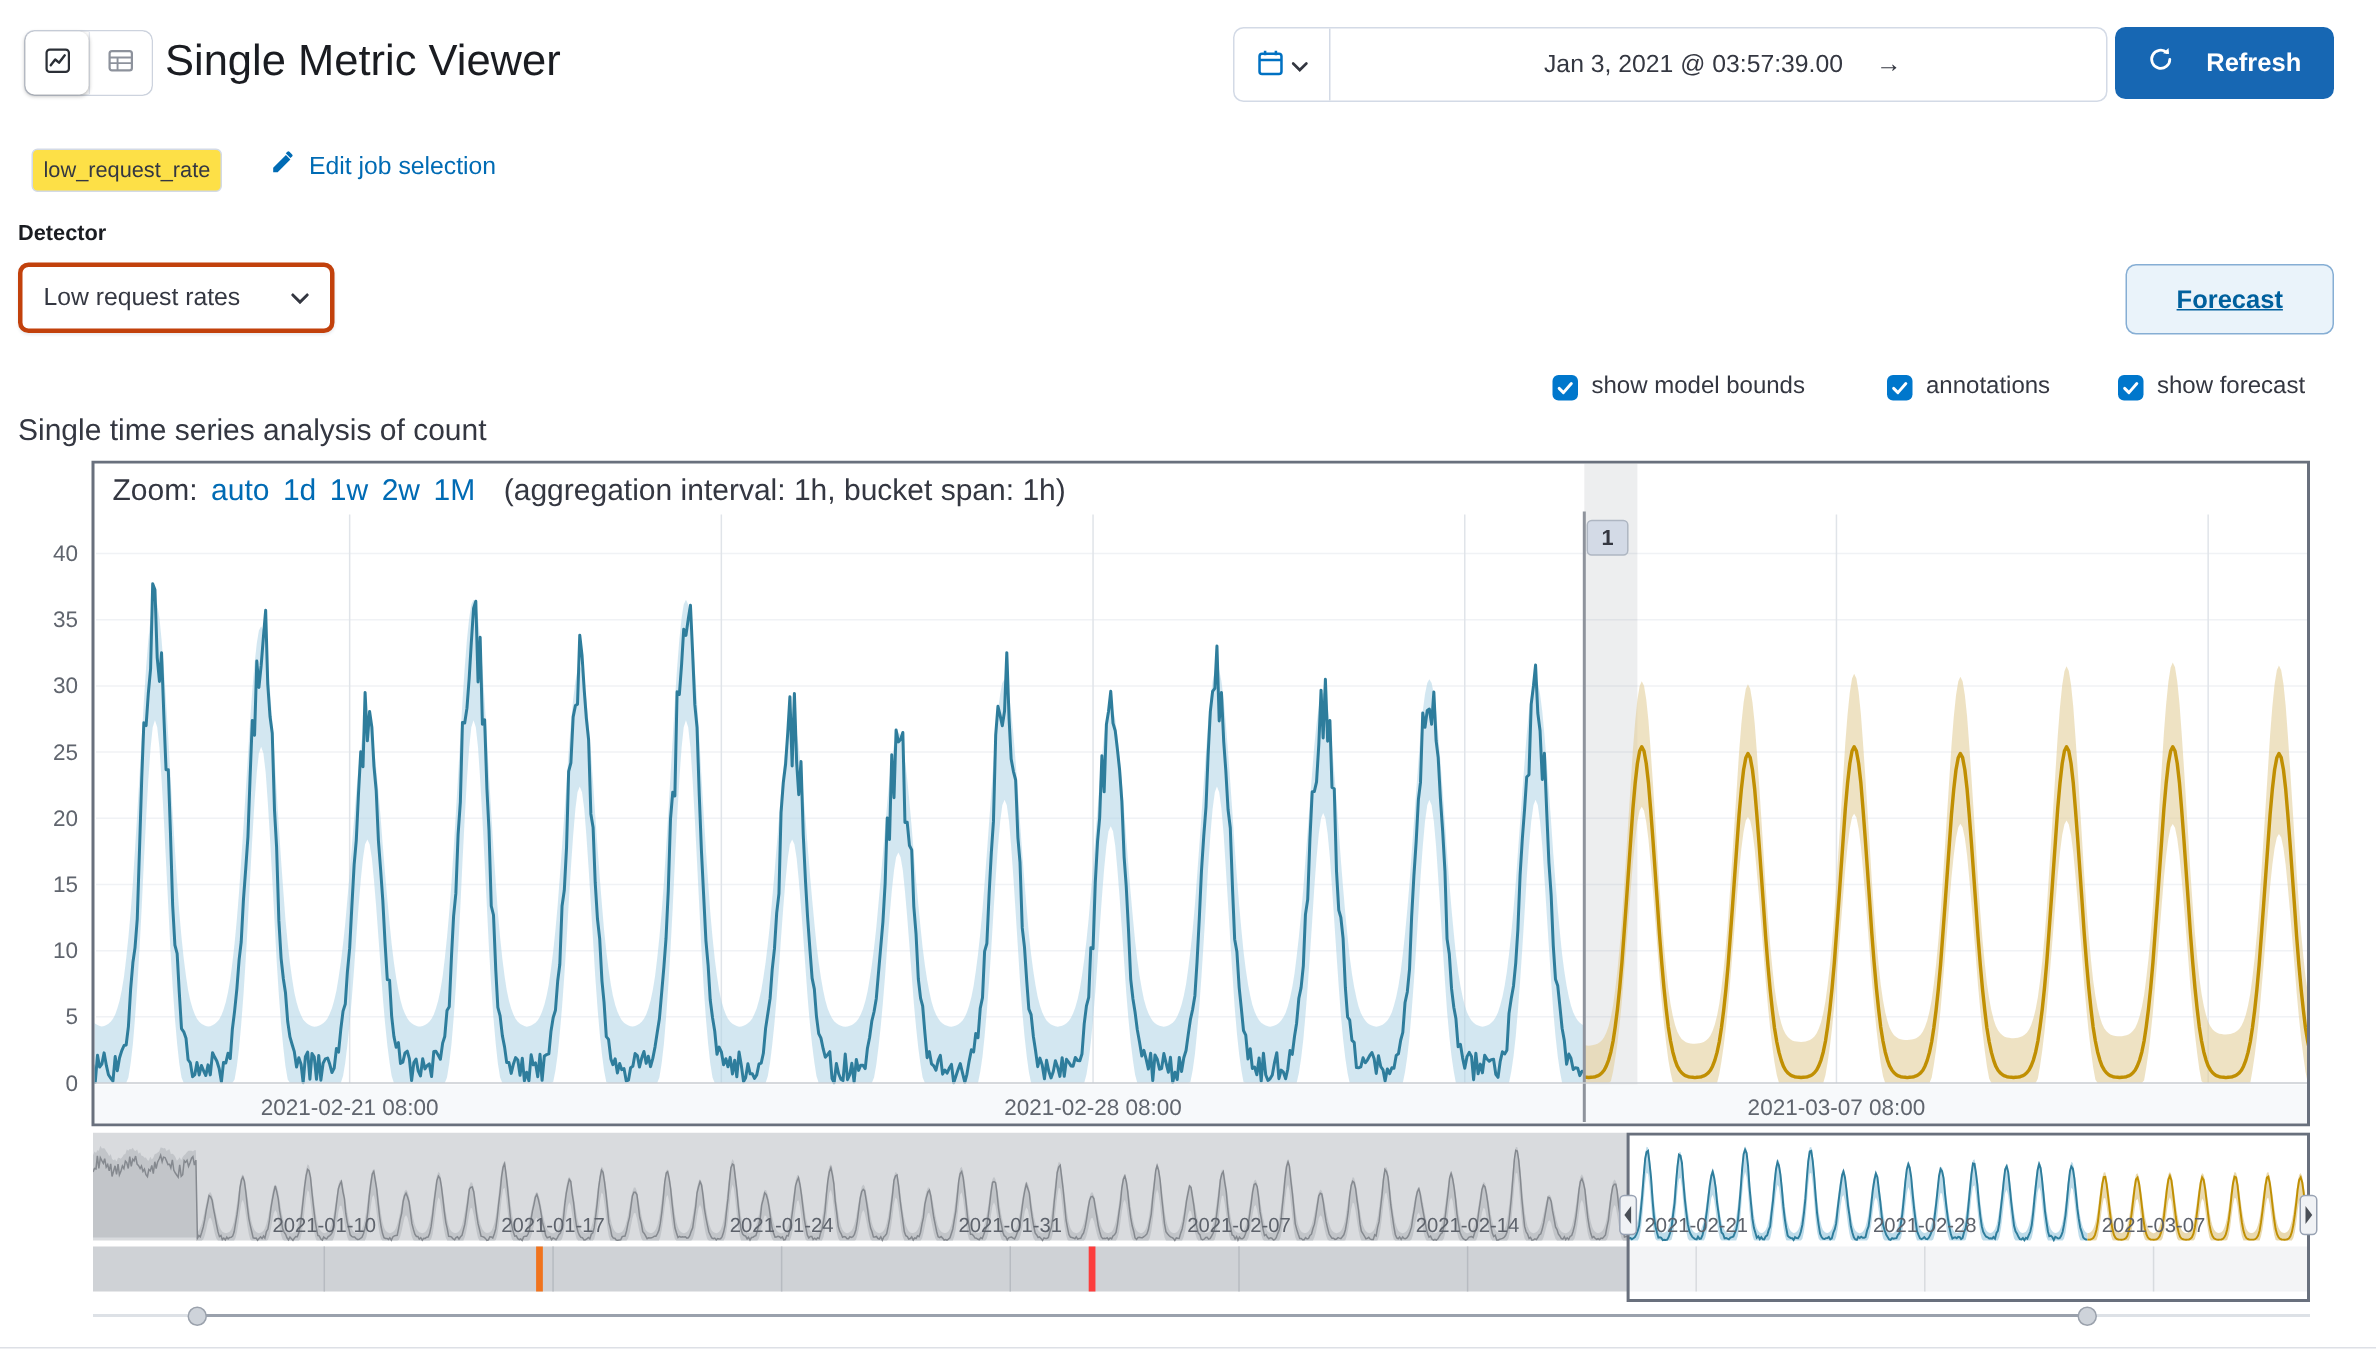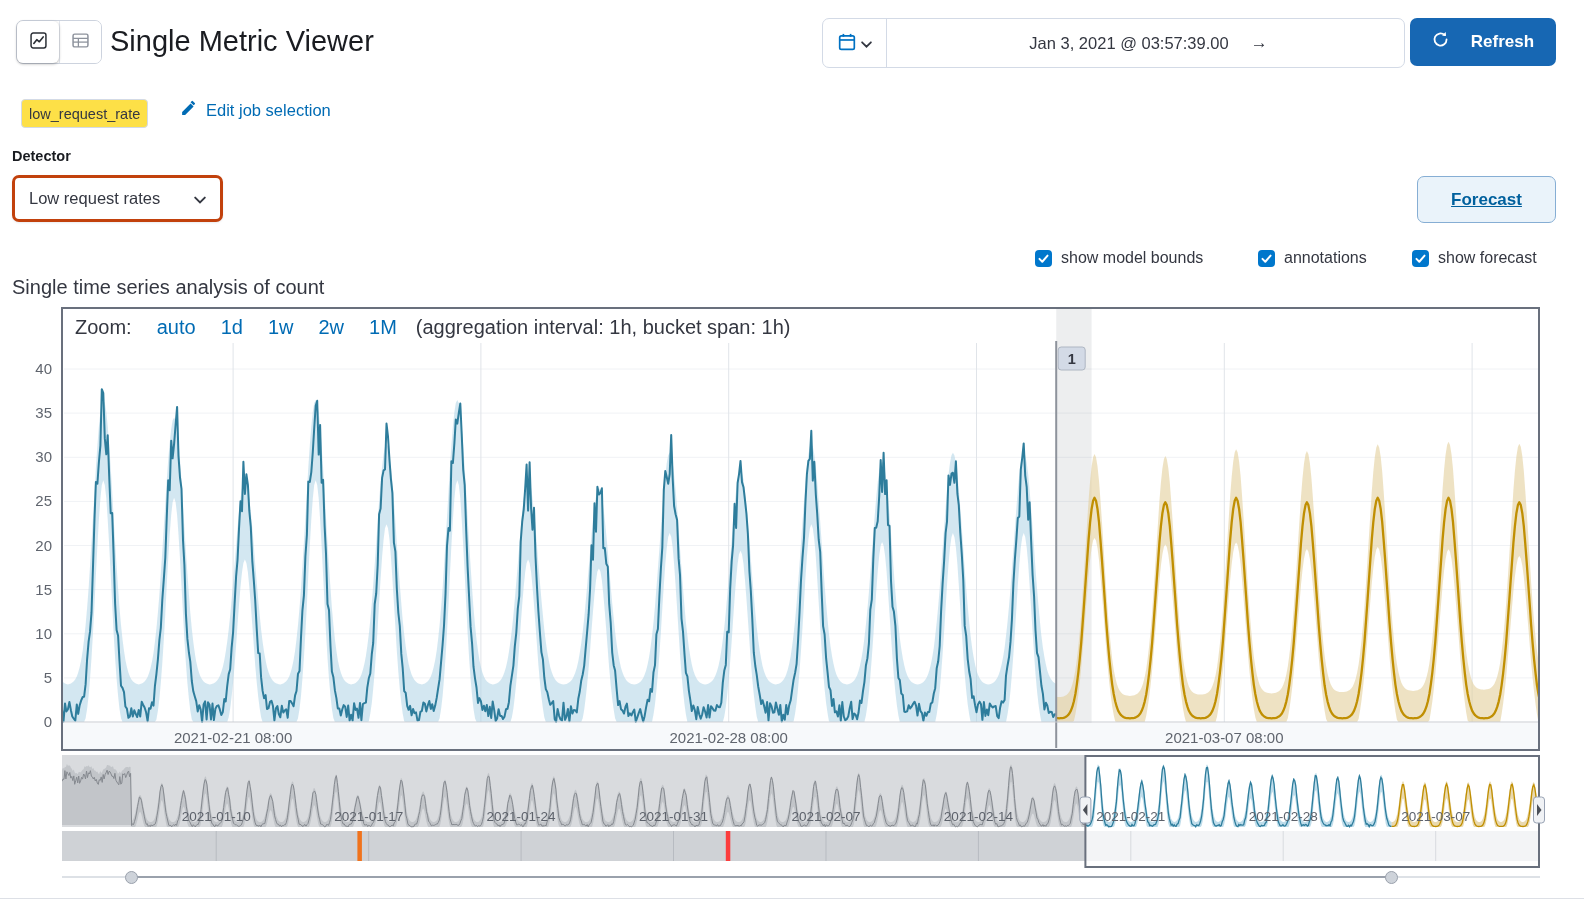--- a/index.html
+++ b/index.html
@@ -33,21 +33,21 @@
 
   
   .section-title{position:absolute;left:12px;top:256px;font-size:20px;font-weight:500;color:#343741;margin-top:20px;}
   .cb{position:absolute;top:249px;display:flex;align-items:flex-end;cursor:pointer;}
   .cb-box{width:17px;height:17px;border-radius:4px;background:#0077cc;display:flex;align-items:center;justify-content:center;flex:none;}
   .cb-label{margin-left:9px;font-size:16px;color:#343741;white-space:nowrap;}
 
   
   .chart-wrap{position:absolute;left:0;top:307px;width:1584px;height:444px;}
   .zoom-row{position:absolute;left:75px;top:9px;display:flex;align-items:center;gap:9px;font-size:20px;color:#343741;}
-  .zoom-link{color:#006BB4;cursor:pointer;margin-left:16px;}
+  .zoom-link{color:#006BB4;cursor:pointer;}
   .zoom-note{margin-left:10px;}
   .nav-wrap{position:absolute;left:62px;top:755px;width:1484px;height:114px;}
 
   
   .scrollbar{position:absolute;left:62px;top:869px;width:1478px;height:16px;}
   .sb-track{position:absolute;left:0;top:7px;width:1478px;height:2px;background:#dde1e6;}
   .sb-range{position:absolute;left:68px;top:7px;width:1260px;height:2px;background:#9aa1ac;cursor:pointer;}
   .sb-handle{position:absolute;top:2px;width:11px;height:11px;border-radius:50%;background:#ced3da;border:1px solid #9aa1ac;cursor:ew-resize;}
   .bottom-line{position:absolute;left:0;top:898px;width:1584px;height:1px;background:#dde0e6;}
 </style>

